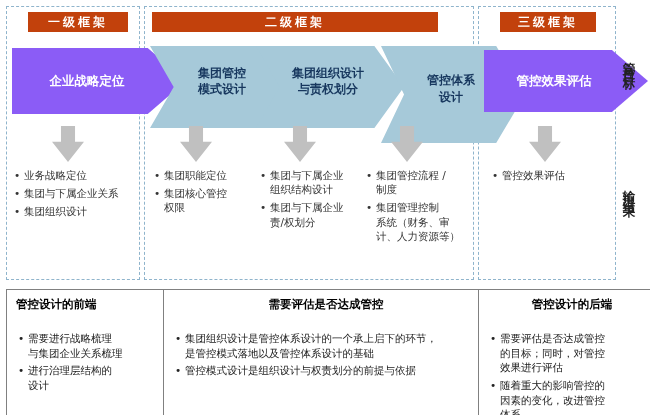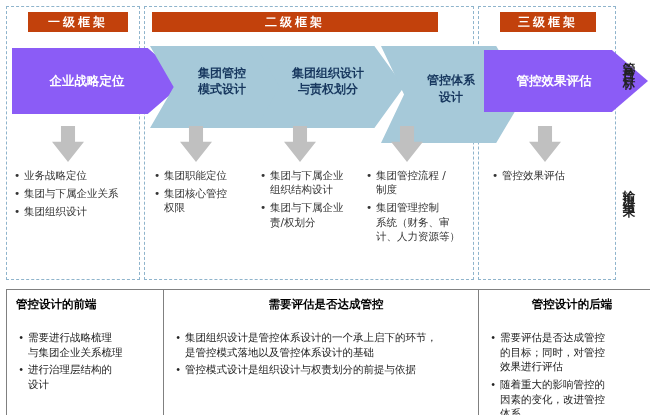--- a/index.html
+++ b/index.html
@@ -18,21 +18,21 @@
         clip-path:polygon(28% 0,72% 0,72% 44%,100% 44%,50% 100%,0 44%,28% 44%);}
   .blist{position:absolute;list-style:none;margin:0;padding:0;font-size:10.5px;color:#333;}
   .blist li{position:relative;padding-left:12px;margin-bottom:4px;line-height:1.35;white-space:pre-line;}
   .blist li::before{content:"•";position:absolute;left:2px;top:0;}
   .side{position:absolute;writing-mode:vertical-rl;text-orientation:upright;font-size:12.5px;
         font-weight:bold;color:#222;letter-spacing:5px;}
   .bbox{position:absolute;border:1px solid #808080;padding:7px 9px;background:#fff;}
   .bbox .title{font-size:11.5px;font-weight:bold;color:#000;margin-bottom:19px;}
   .bbox.center-title .title{text-align:center;}
   .bbox ul{list-style:none;margin:0;padding:0;font-size:10.5px;color:#222;}
-  .bbox li{position:relative;padding-left:12px;margin-bottom:3px;line-height:1.4;white-space:pre-line;font-family:Liberation Mono, monospace;}
+  .bbox li{position:relative;padding-left:12px;margin-bottom:3px;line-height:1.4;white-space:pre-line;}
   .bbox li::before{content:"•";position:absolute;left:2px;top:0;}
 </style>
 </head>
 <body>
 
 <div class="canvas">
 
   <div class="dash" style="left:6px;top:6px;width:132px;height:272px"></div>
   <div class="dash" style="left:144px;top:6px;width:328px;height:272px"></div>
   <div class="dash" style="left:478px;top:6px;width:136px;height:272px"></div>

